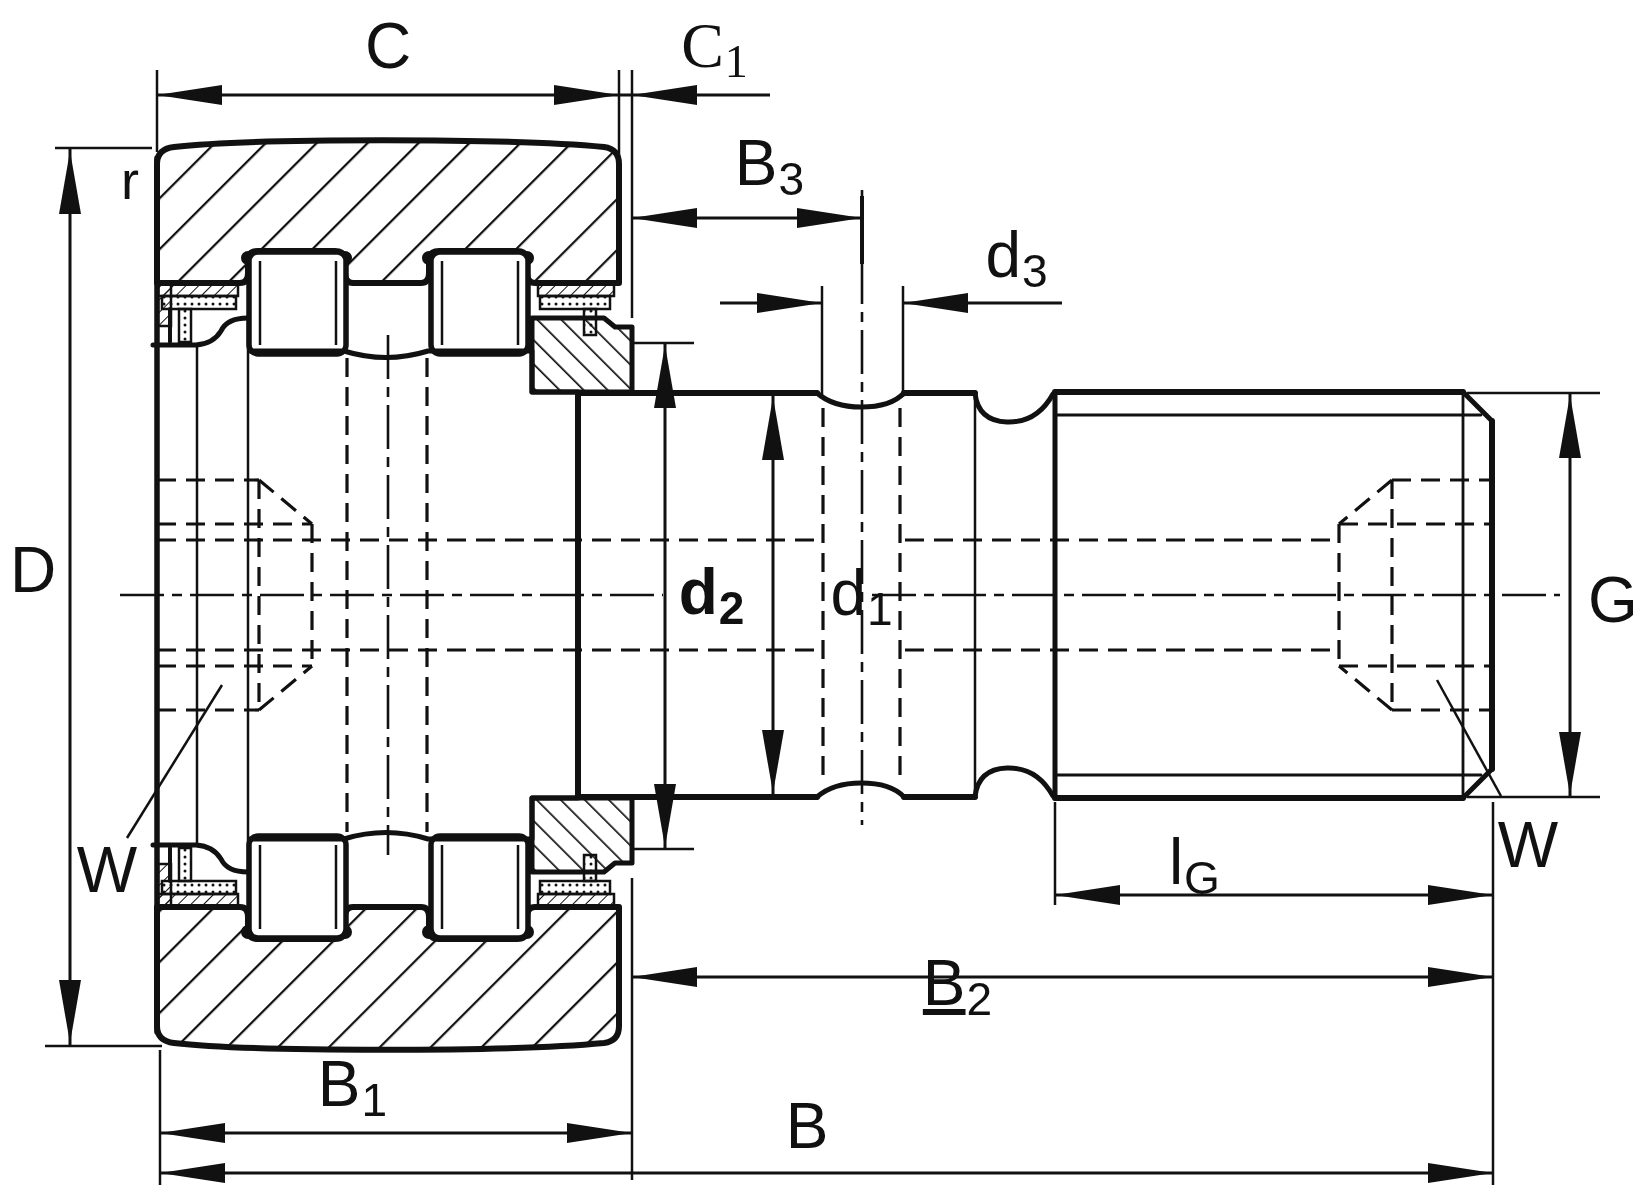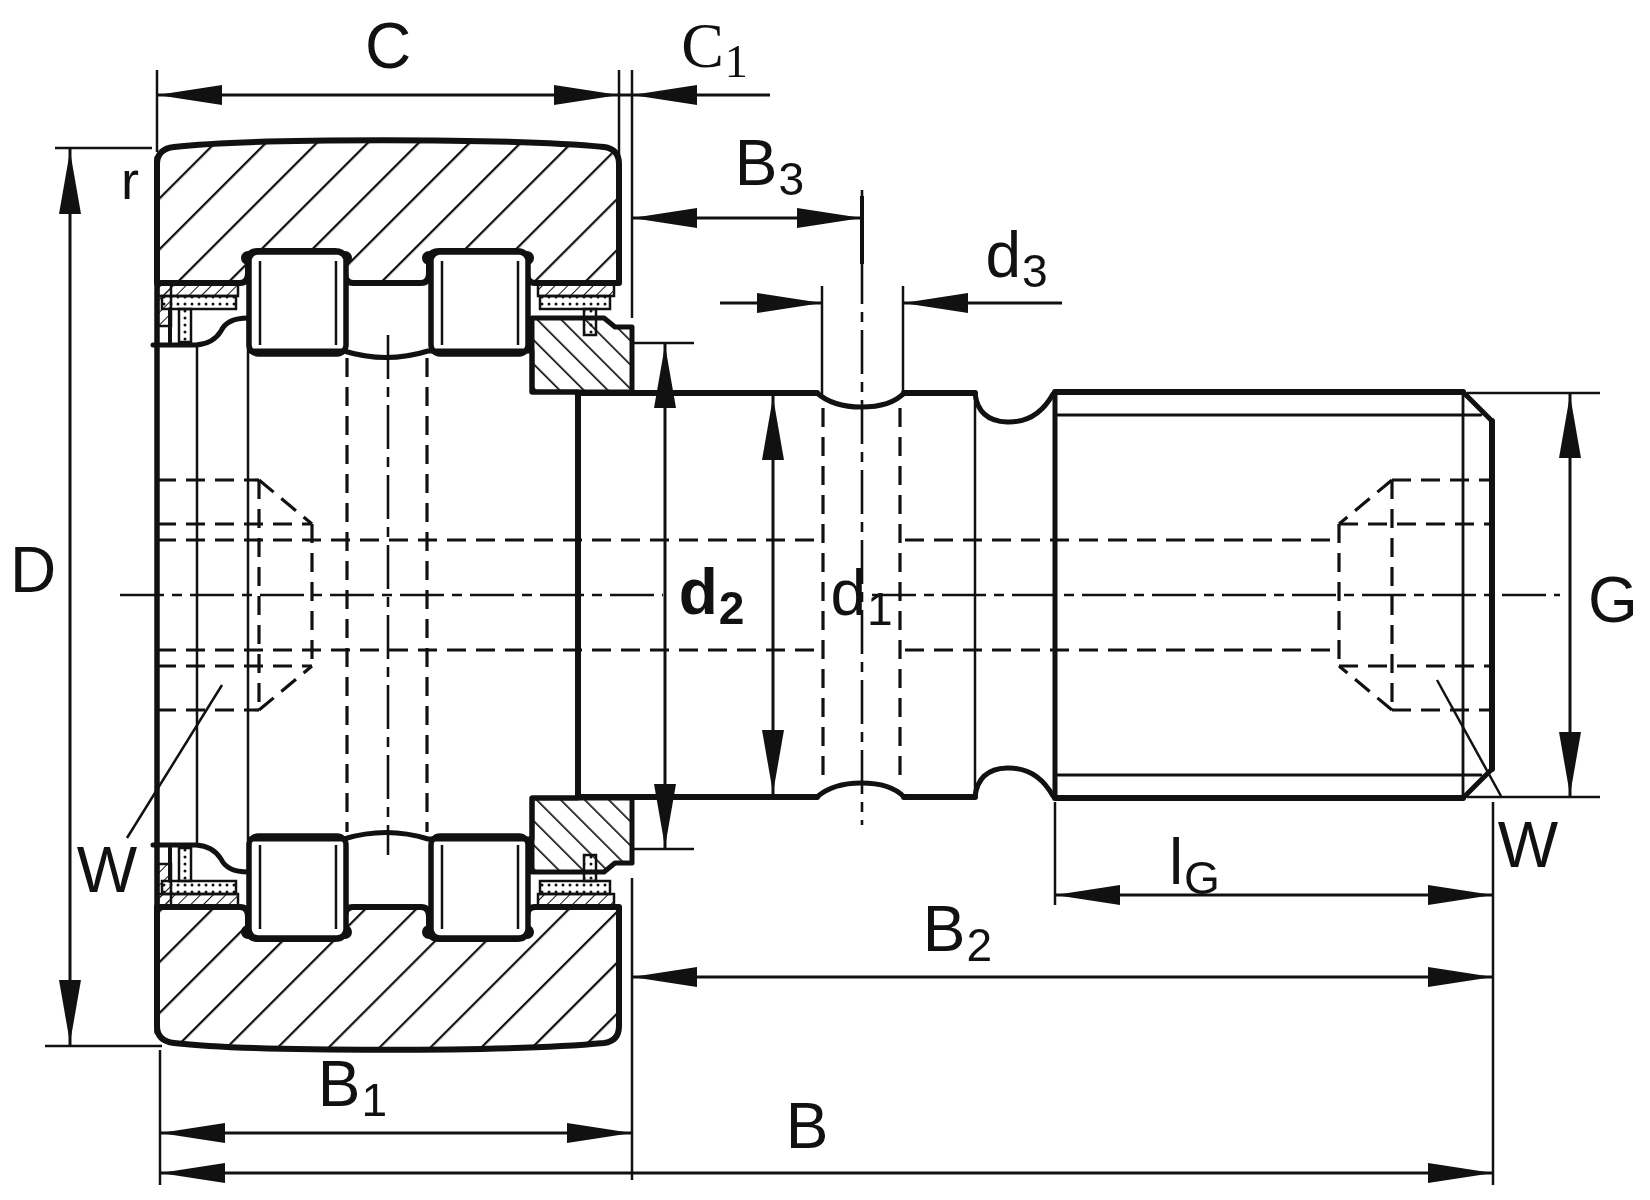--- a/index.html
+++ b/index.html
@@ -257,17 +257,17 @@
   <div class="dim-label" style="left:769px;top:163px;"><span>B</span><span class="sub">3</span></div>
   <div class="dim-label" style="left:1016px;top:255px;"><span>d</span><span class="sub">3</span></div>
   <div class="dim-label small" style="left:130px;top:180px;"><span>r</span></div>
   <div class="dim-label" style="left:33px;top:570px;"><span>D</span></div>
   <div class="dim-label" style="left:107px;top:870px;"><span>W</span></div>
   <div class="dim-label" style="left:711px;top:592px;font-weight:bold;"><span>d</span><span class="sub">2</span></div>
   <div class="dim-label" style="left:823px;top:593px;margin-left:38px;"><span>d</span><span class="sub">1</span></div>
   <div class="dim-label" style="left:1613px;top:600px;"><span>G</span></div>
   <div class="dim-label" style="left:1194px;top:837px;margin-top:25px;"><span>l</span><span class="sub">G</span></div>
   <div class="dim-label" style="left:1528px;top:845px;"><span>W</span></div>
-  <div class="dim-label" style="left:957px;top:929px;"><span>B</span><span class="sub">2</span></div>
+  <div class="dim-label" style="left:957px;top:983px;text-decoration:underline;"><span>B</span><span class="sub">2</span></div>
   <div class="dim-label" style="left:352px;top:1084px;"><span>B</span><span class="sub">1</span></div>
   <div class="dim-label" style="left:807px;top:1126px;"><span>B</span></div>
 
 </div>
 
 </body></html>

